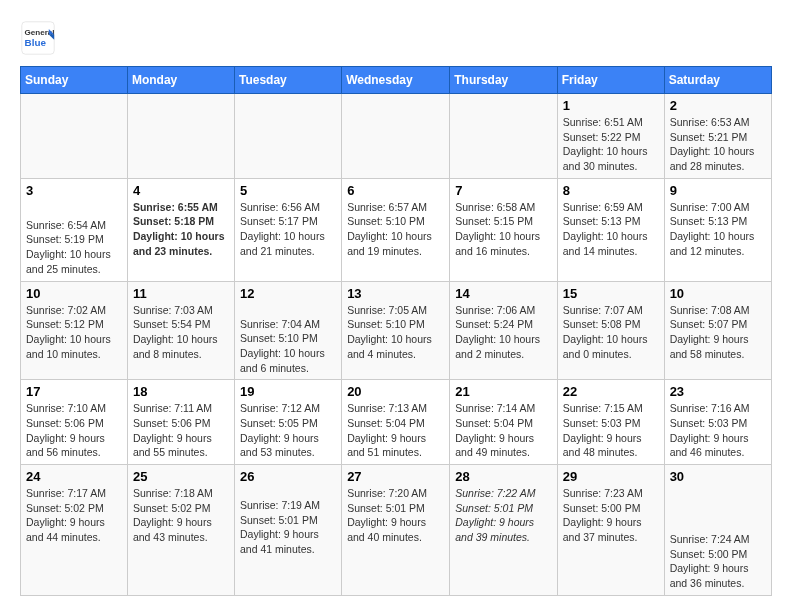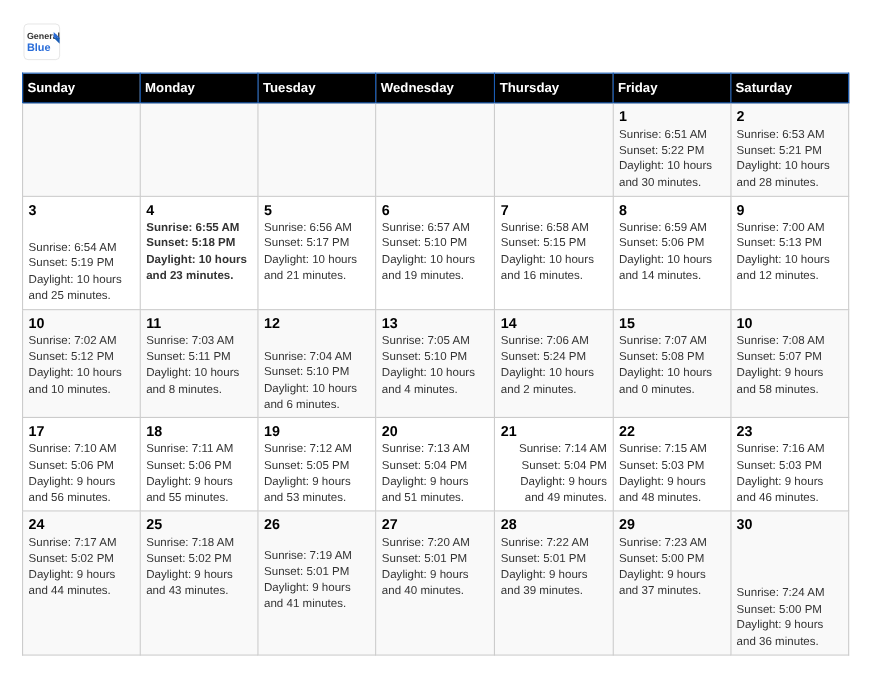--- a/index.html
+++ b/index.html
@@ -36,21 +36,21 @@
     .location {
       font-size: 16px;
       color: #555;
     }
     table {
       width: 100%;
       border-collapse: collapse;
       font-size: 11px;
     }
     thead tr th {
-      background: #000000;
+      background: #3b82f6;
       color: #fff;
       padding: 6px 4px;
       text-align: left;
       font-weight: bold;
       font-size: 12px;
       border: 1px solid #1a5db5;
     }
     tbody tr td {
       border: 1px solid #ccc;
       vertical-align: top;
@@ -158,41 +158,41 @@
         </td>
         <td>
           <span class="day-number">7</span>
           <div class="day-info" style="white-space: pre-line;">Sunrise: 6:58 AM
 Sunset: 5:15 PM
 Daylight: 10 hours and 16 minutes.</div>
         </td>
         <td>
           <span class="day-number">8</span>
           <div class="day-info" style="white-space: pre-line;">Sunrise: 6:59 AM
-Sunset: 5:06 PM
+Sunset: 5:13 PM
 Daylight: 10 hours and 14 minutes.</div>
         </td>
         <td>
           <span class="day-number">9</span>
           <div class="day-info" style="white-space: pre-line;">Sunrise: 7:00 AM
 Sunset: 5:13 PM
 Daylight: 10 hours and 12 minutes.</div>
         </td>
       </tr>
       <tr>
         <td>
           <span class="day-number">10</span>
           <div class="day-info" style="white-space: pre-line;">Sunrise: 7:02 AM
 Sunset: 5:12 PM
 Daylight: 10 hours and 10 minutes.</div>
         </td>
         <td>
           <span class="day-number">11</span>
           <div class="day-info" style="white-space: pre-line;">Sunrise: 7:03 AM
-Sunset: 5:11 PM
+Sunset: 5:54 PM
 Daylight: 10 hours and 8 minutes.</div>
         </td>
         <td>
           <span class="day-number">12</span>
           <div class="day-info" style="white-space: pre-line; margin-top: 16px;">Sunrise: 7:04 AM
 Sunset: 5:10 PM
 Daylight: 10 hours and 6 minutes.</div>
         </td>
         <td>
           <span class="day-number">13</span>
@@ -239,21 +239,21 @@
 Daylight: 9 hours and 53 minutes.</div>
         </td>
         <td>
           <span class="day-number">20</span>
           <div class="day-info" style="white-space: pre-line;">Sunrise: 7:13 AM
 Sunset: 5:04 PM
 Daylight: 9 hours and 51 minutes.</div>
         </td>
         <td>
           <span class="day-number">21</span>
-          <div class="day-info" style="white-space: pre-line; text-align: right;">Sunrise: 7:14 AM
+          <div class="day-info" style="white-space: pre-line;">Sunrise: 7:14 AM
 Sunset: 5:04 PM
 Daylight: 9 hours and 49 minutes.</div>
         </td>
         <td>
           <span class="day-number">22</span>
           <div class="day-info" style="white-space: pre-line;">Sunrise: 7:15 AM
 Sunset: 5:03 PM
 Daylight: 9 hours and 48 minutes.</div>
         </td>
         <td>
@@ -283,21 +283,21 @@
 Daylight: 9 hours and 41 minutes.</div>
         </td>
         <td>
           <span class="day-number">27</span>
           <div class="day-info" style="white-space: pre-line;">Sunrise: 7:20 AM
 Sunset: 5:01 PM
 Daylight: 9 hours and 40 minutes.</div>
         </td>
         <td>
           <span class="day-number">28</span>
-          <div class="day-info" style="white-space: pre-line;">Sunrise: 7:22 AM
+          <div class="day-info" style="white-space: pre-line; font-style: italic;">Sunrise: 7:22 AM
 Sunset: 5:01 PM
 Daylight: 9 hours and 39 minutes.</div>
         </td>
         <td>
           <span class="day-number">29</span>
           <div class="day-info" style="white-space: pre-line;">Sunrise: 7:23 AM
 Sunset: 5:00 PM
 Daylight: 9 hours and 37 minutes.</div>
         </td>
         <td>

